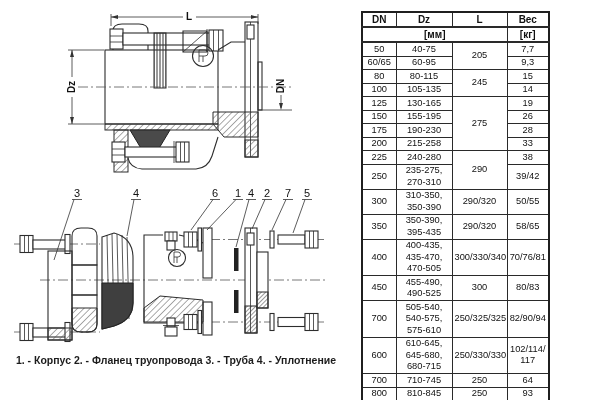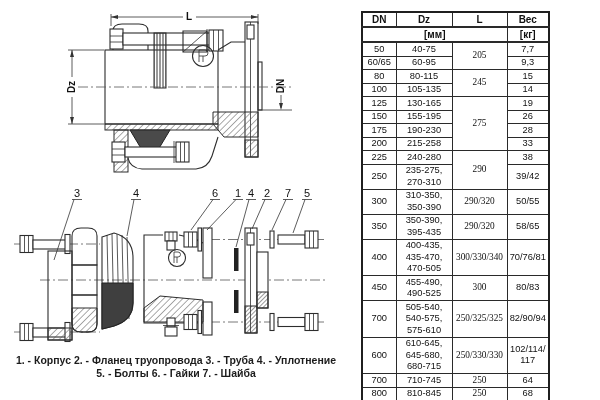--- a/index.html
+++ b/index.html
@@ -17,21 +17,21 @@
   .dimtxt{font:bold 10px "Liberation Sans",sans-serif;fill:#111;}
   .callout{font:11px "Liberation Sans",sans-serif;fill:#111;text-anchor:middle;}
   .legend{position:absolute;left:0;top:354px;width:352px;text-align:center;
           font:700 10.5px "Liberation Sans",sans-serif;color:#1c1c1c;line-height:13px;}
   .dim-table{position:absolute;left:361px;top:11px;width:187px;table-layout:fixed;
              border-collapse:collapse;border:2px solid #1f1f1f;background:#fff;}
   .dim-table th,.dim-table td{border:1px solid #2a2a2a;text-align:center;vertical-align:middle;color:#111;}
   .dim-table thead th{font-weight:bold;font-size:10px;padding:1px 2px;border-bottom-width:2px;}
   .dim-table td{font-size:9.3px;line-height:11.5px;padding:.5px 2px;}
   .dim-table td:last-child{word-break:break-all;}
-  .dim-table td.lc{white-space:nowrap;font-family:Liberation Serif, serif;}
+  .dim-table td.lc{white-space:nowrap;}
   .dim-table tr.g td{border-top-width:1.6px;}
   .c-dn{width:34px}.c-dz{width:56px}.c-l{width:55px}.c-w{width:42px}
 </style>
 </head>
 <body>
 
 <div class="page">
 
   <svg style="top:0" width="355" height="188" viewBox="0 0 355 188">
     <defs>
@@ -255,21 +255,20 @@
       <line class="dim" x1="283" y1="11.5" x2="293" y2="11.5"></line>
         <line class="dim" x1="286" y1="11.5" x2="272" y2="42"></line>
       <text class="callout" x="307" y="9">5</text>
       <line class="dim" x1="302" y1="11.5" x2="312" y2="11.5"></line>
         <line class="dim" x1="305" y1="11.5" x2="293" y2="45"></line>
     </g>
   </svg>
 
   <div class="legend">
     <div>1. - Корпус 2. - Фланец труопровода 3. - Труба 4. - Уплотнение</div>
-    <div>5. - Болты 6. - Гайки 7. - Шайба</div>
   </div>
 
   <table class="dim-table">
     <colgroup>
         <col class="c-dn">
         <col class="c-dz">
         <col class="c-l">
         <col class="c-w">
       </colgroup>
     <thead>
@@ -378,18 +377,18 @@
       <tr class="g">
           <td>700</td>
           <td>710-745</td>
           <td class="lc">250</td>
           <td>64</td>
         </tr>
       <tr class="g">
           <td>800</td>
           <td>810-845</td>
           <td class="lc">250</td>
-          <td>68</td>
+          <td>93</td>
         </tr>
     </tbody>
   </table>
 
 </div>
 
 </body></html>

